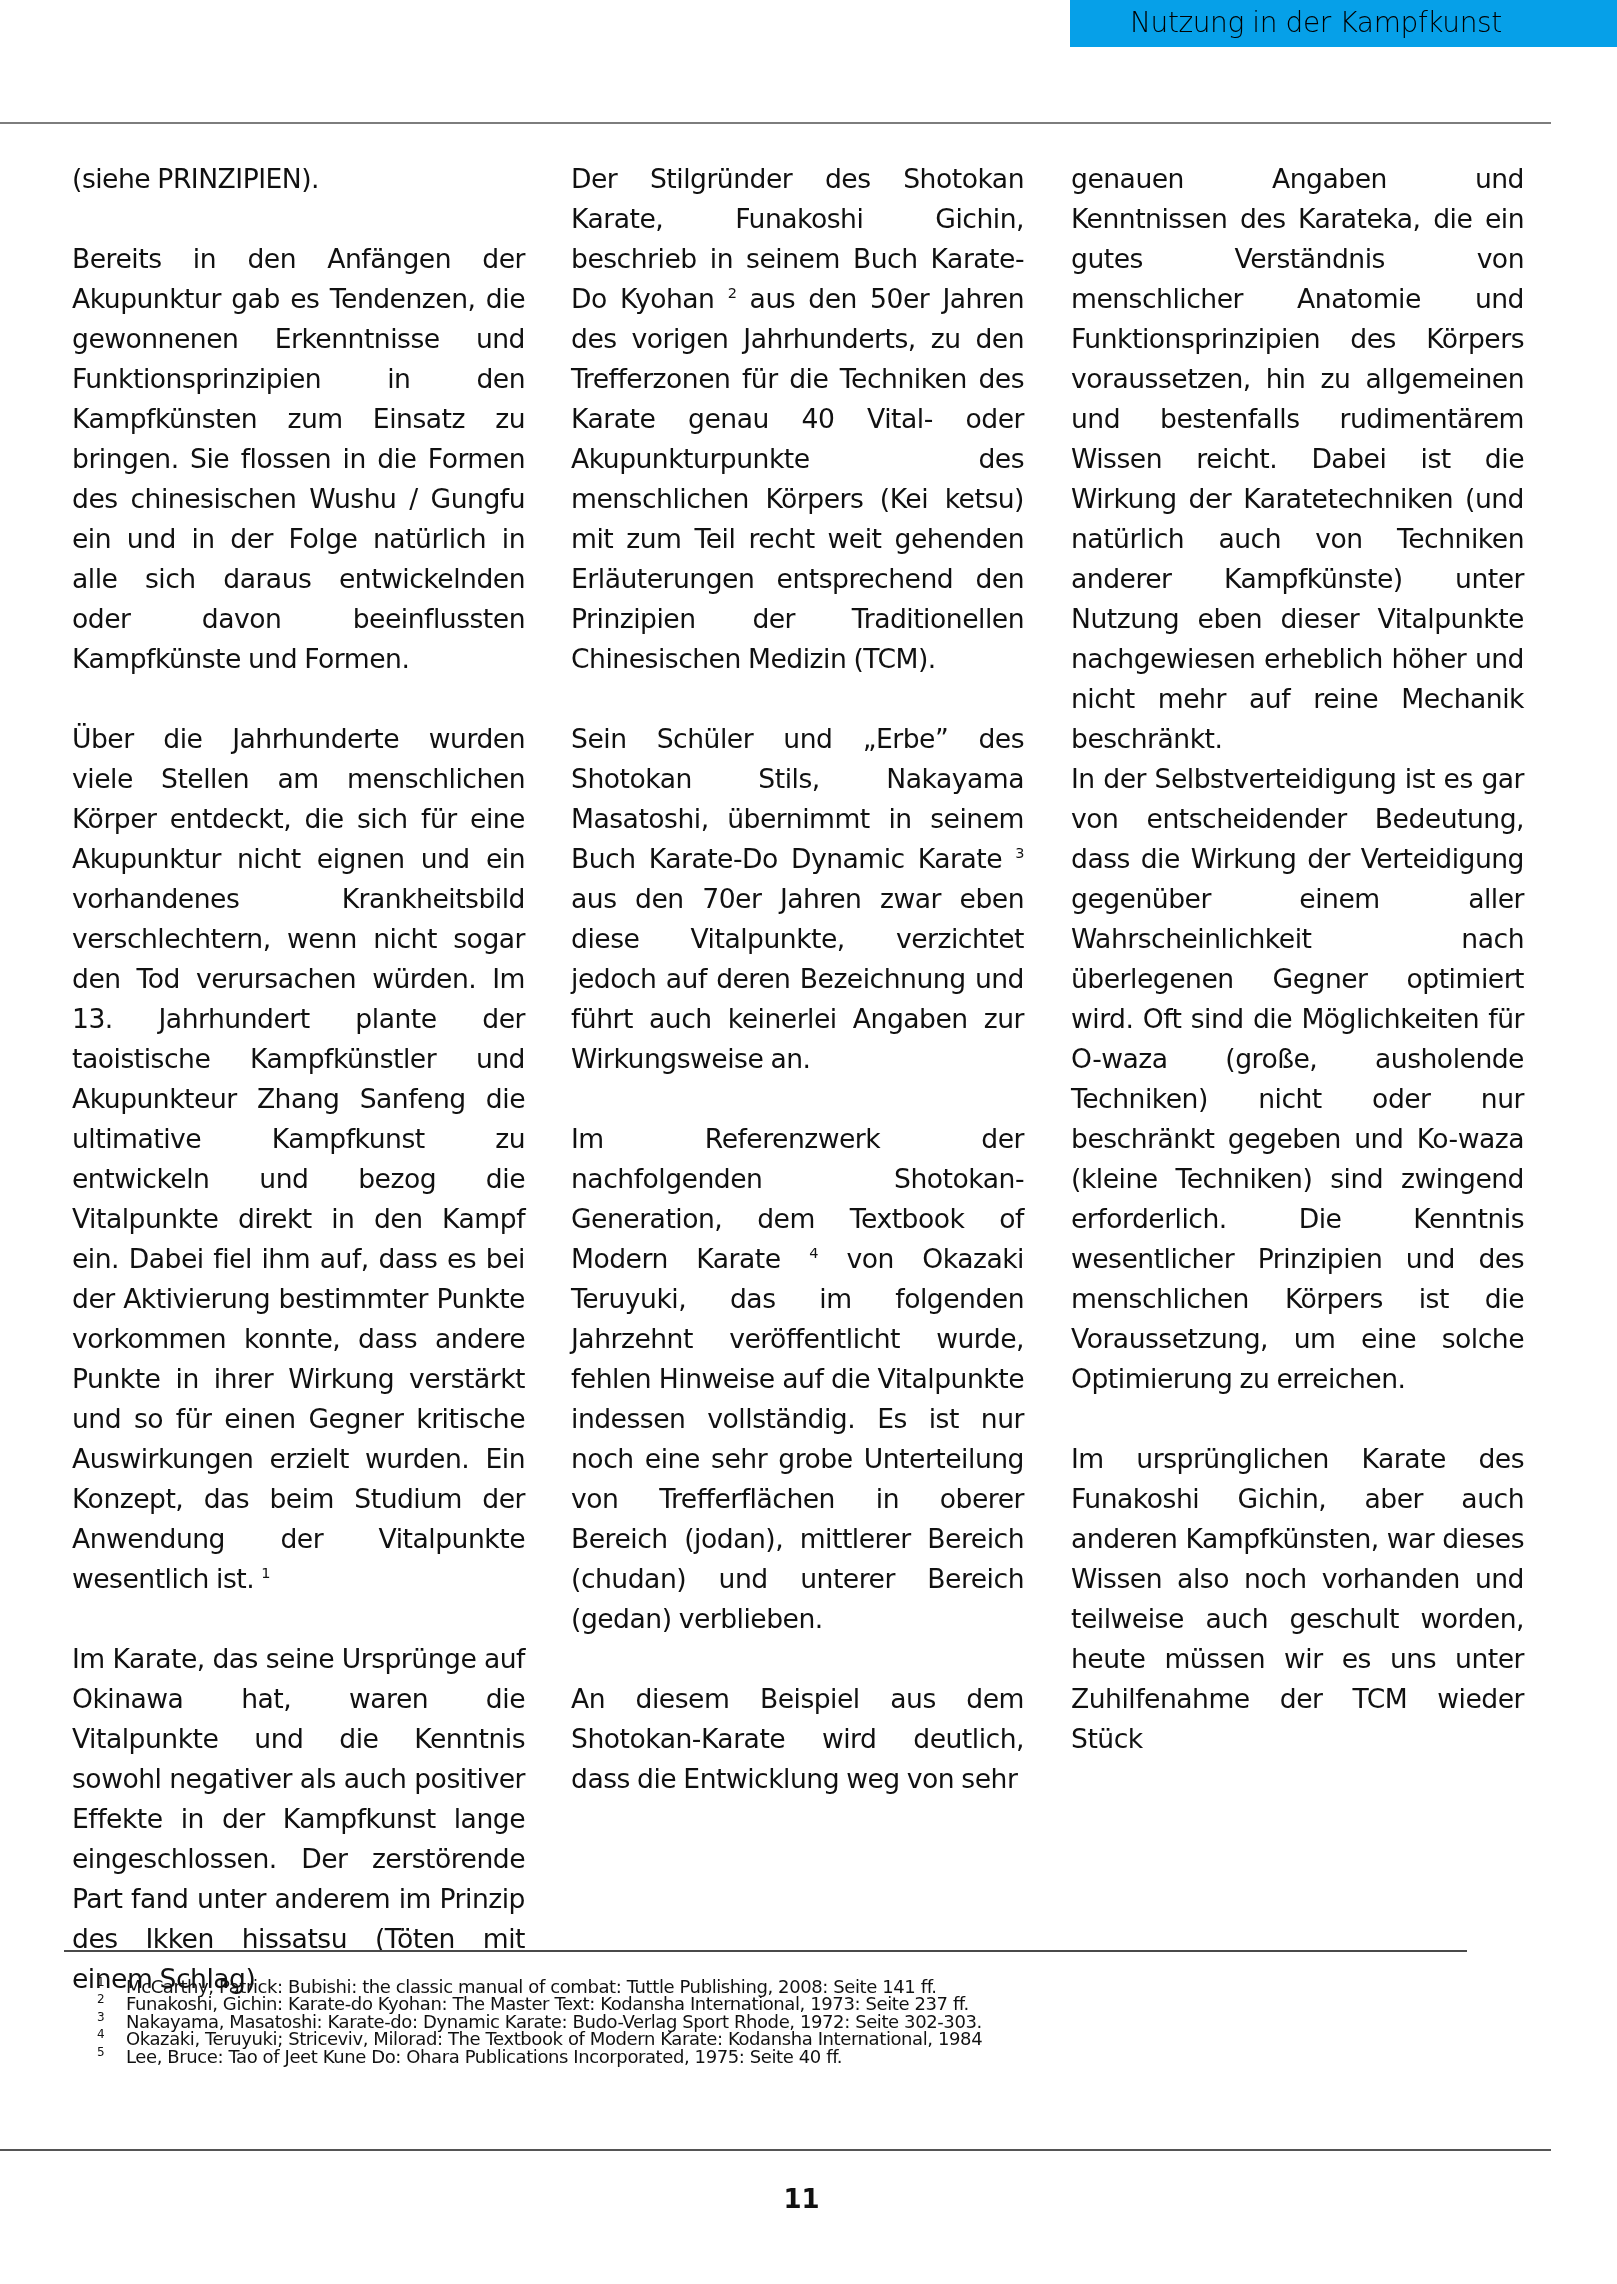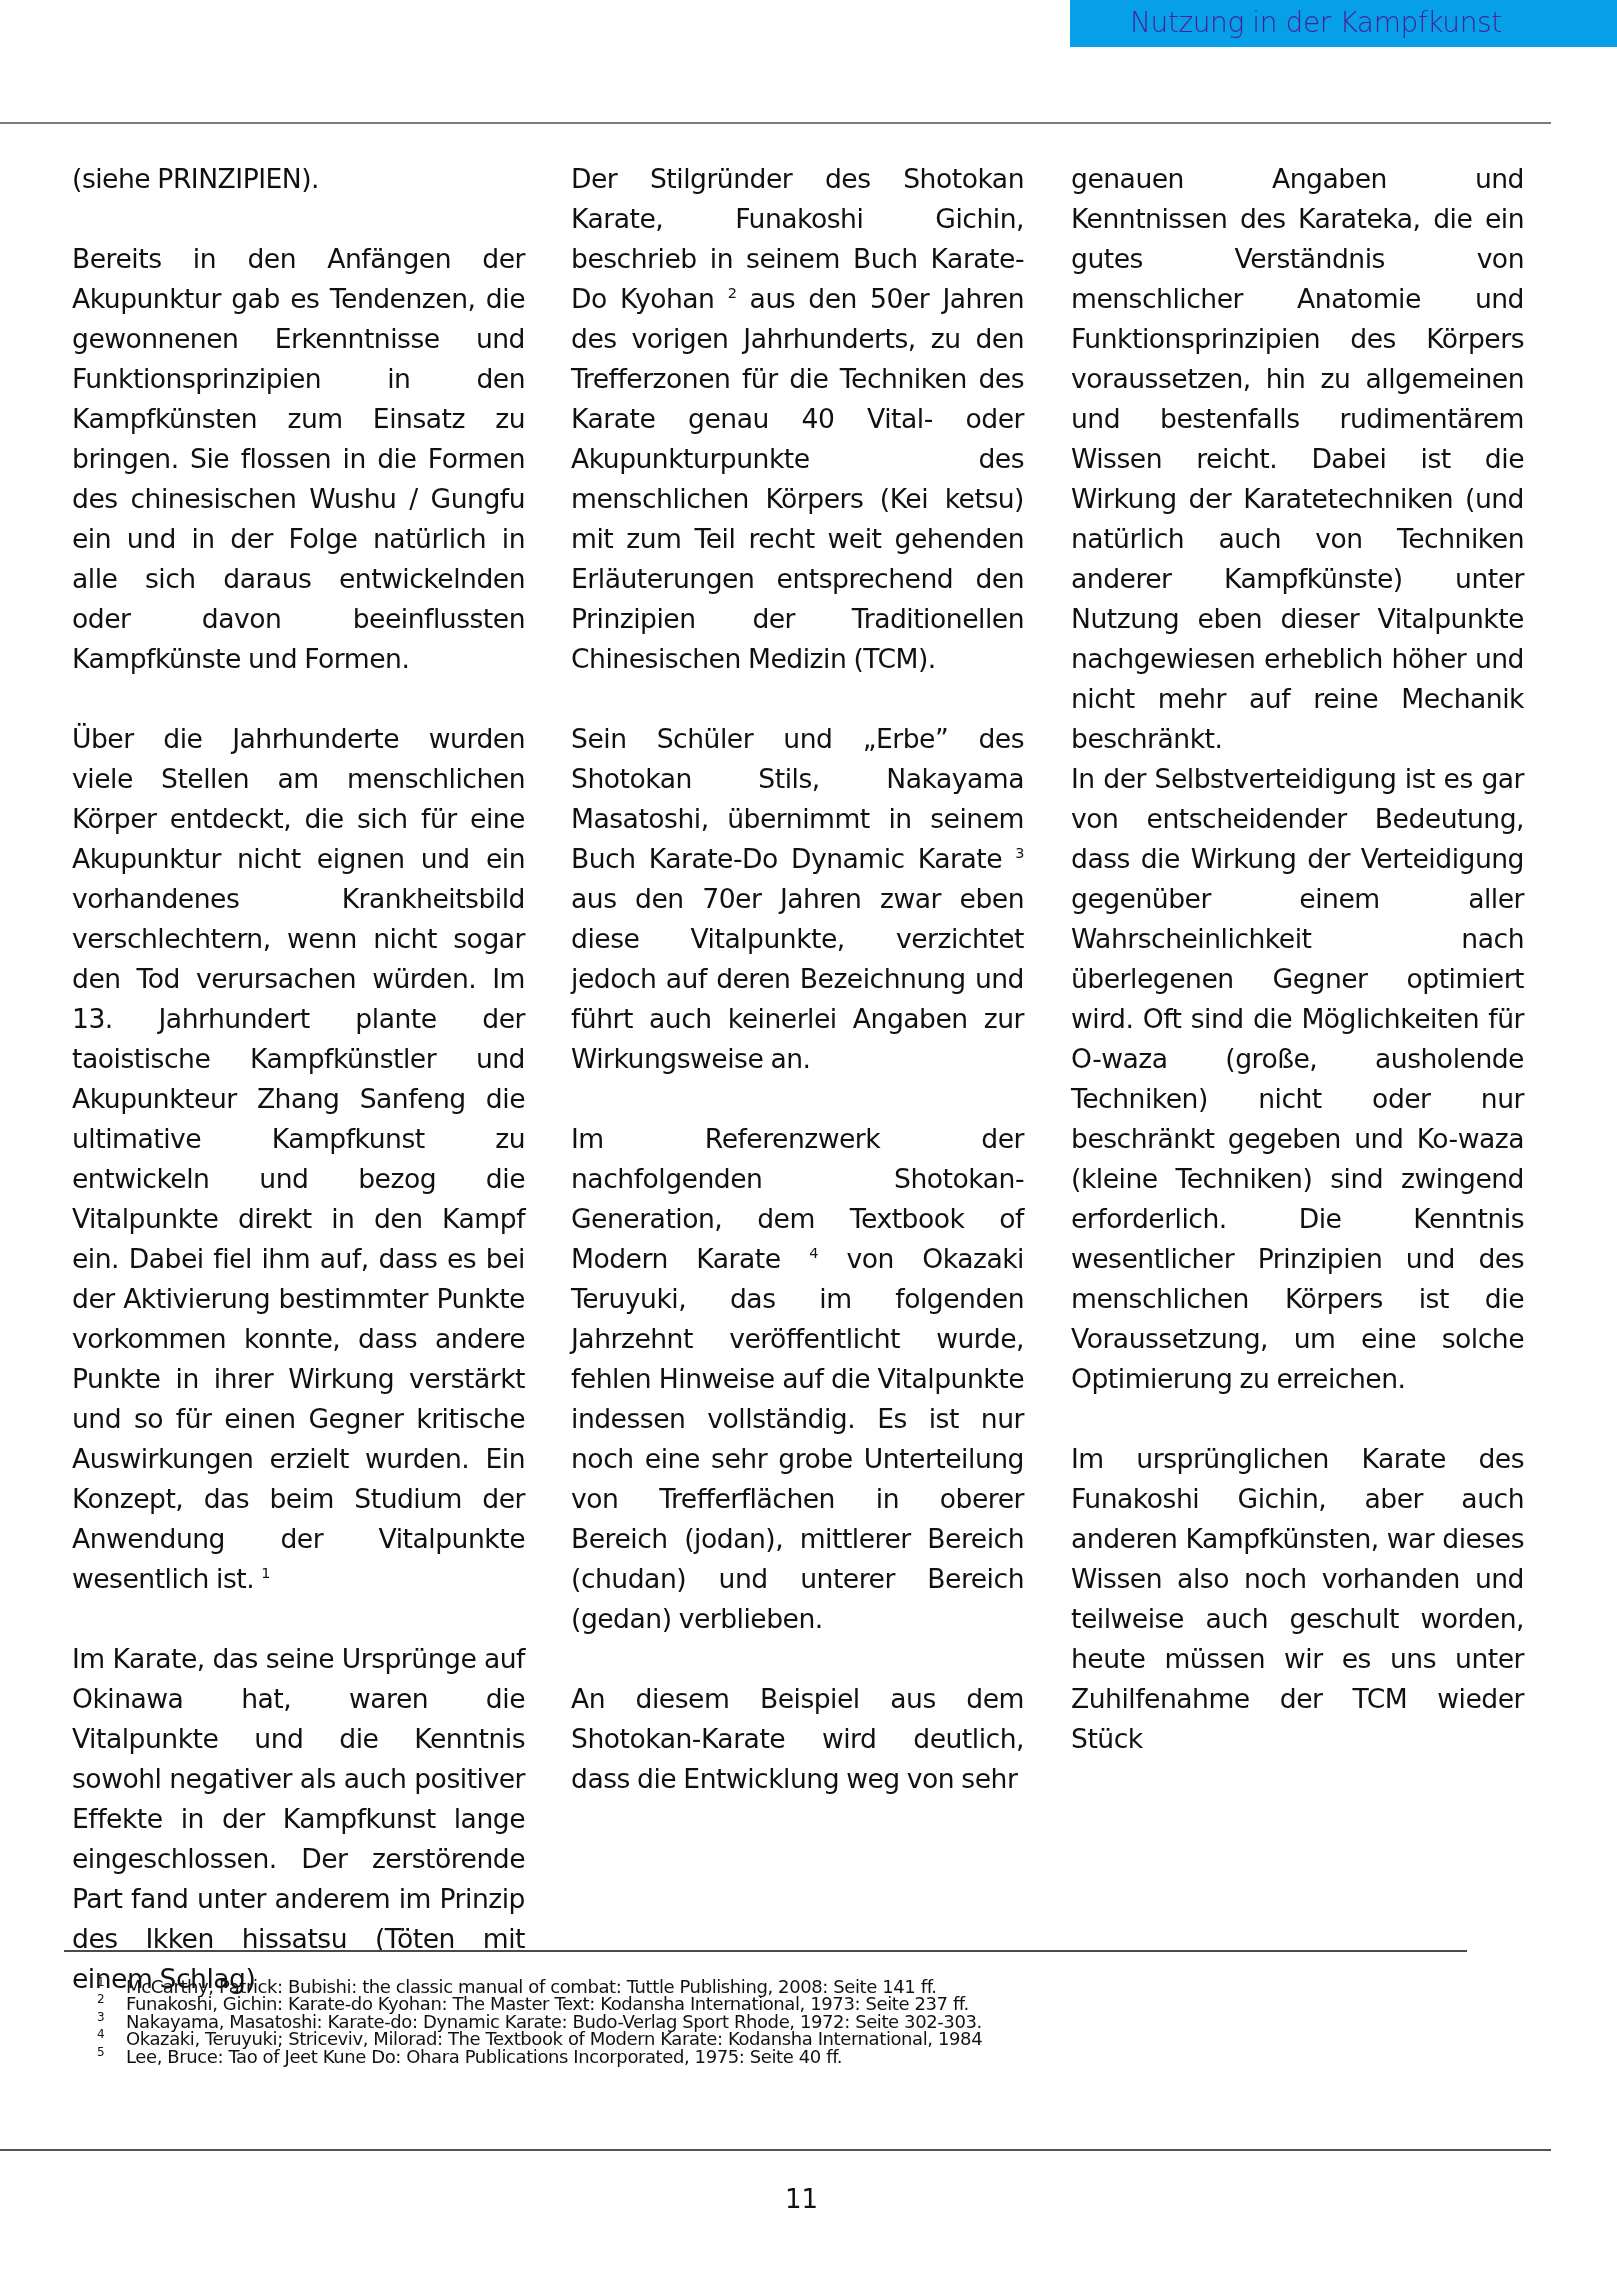--- a/index.html
+++ b/index.html
@@ -1,37 +1,37 @@
 <!DOCTYPE html>
 <html style="font-size:13px"><head>
 <meta charset="utf-8">
 <style>
   html, body { margin:0; padding:0; background:#ffffff; }
   body { width:1618px; height:2284px; position:relative; overflow:hidden;
          font-family:"DejaVu Sans", "Liberation Sans", sans-serif; color:#111; }
   .banner { position:absolute; left:1070px; top:0; width:548px; height:47px;
             background:#06a0e8; }
   .banner-title { position:absolute; left:60px; top:4.8px; font-size:28px; line-height:35px;
-                  color:#4c1d95; font-weight:300; letter-spacing:-0.4px; white-space:nowrap;
+                  color:#000000; font-weight:300; letter-spacing:-0.4px; white-space:nowrap;
                   font-family:"DejaVu Sans", sans-serif; }
   .rule-top { position:absolute; left:0; top:122px; width:1551px; height:2.4px; background:#7d7d7d; }
   .col { position:absolute; top:143px; width:453px; font-size:26.6px; line-height:40px;
          text-align:justify; letter-spacing:-0.5px; word-spacing:-0.8px;margin-top:16px; }
   .col p { margin:0 0 40px 0; }
   .col p.tight { margin-bottom:0; }
   .col1 { left:72px; } .col2 { left:571px; } .col3 { left:1071px; }
   sup { font-size:14.5px; vertical-align:super; line-height:0; }
   .rule-foot { position:absolute; left:64px; top:1950px; width:1403px; height:1.6px; background:#4a4a4a; }
   .footnotes { position:absolute; left:97px; top:1978px; font-size:18px; line-height:17.4px;
                letter-spacing:-0.4px; color:#111; }
   .fn { display:flex; white-space:nowrap; }
   .fn-num { width:29px; font-size:12px; line-height:17.4px; position:relative; top:-4px; }
   .rule-bottom { position:absolute; left:0; top:2149px; width:1551px; height:2.4px; background:#555; }
   .page-number { position:absolute; left:0; width:1603px; top:2183px; text-align:center;
-                 font-size:26px; line-height:32px; }
+                 font-size:26px; line-height:32px;font-weight:bold; }
 </style>
 </head>
 <body>
 
 <div class="banner">
   <span class="banner-title">Nutzung in der Kampfkunst</span>
 </div>
 <div class="rule-top"></div>
 
 <div class="col col1">

